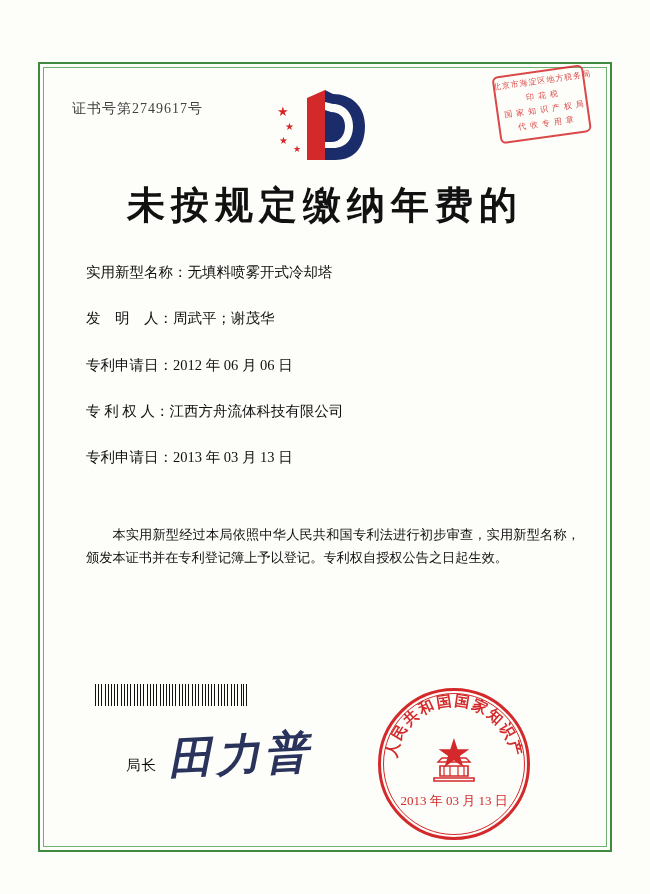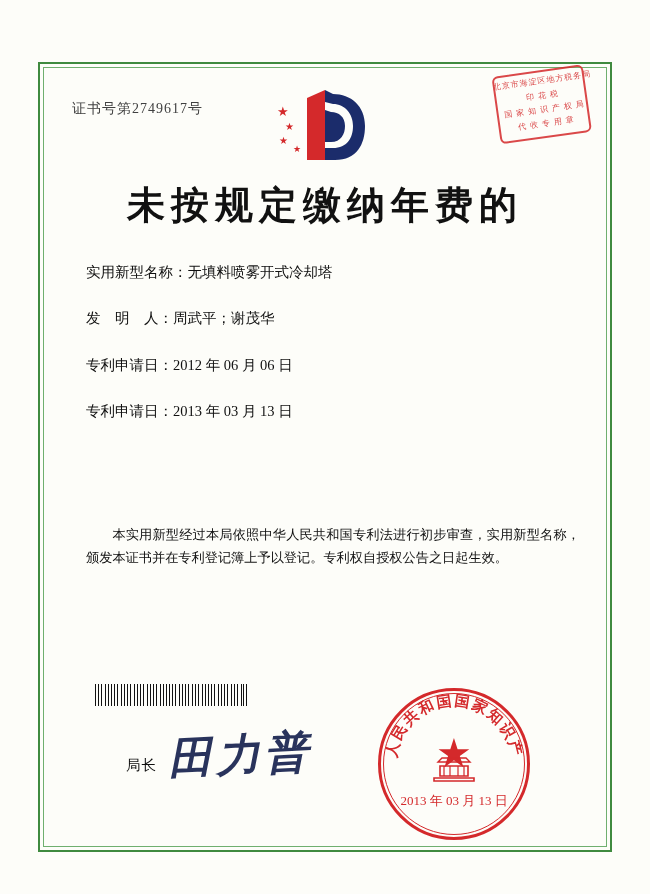--- a/index.html
+++ b/index.html
@@ -290,20 +290,23 @@
 
   <div class="fields">
     <div class="field">
       <span class="label">实用新型名称：</span><span class="value">无填料喷雾开式冷却塔</span>
     </div>
     <div class="field">
       <span class="label">发　明　人：</span><span class="value">周武平；谢茂华</span>
     </div>
     <div class="field">
       <span class="label">专利申请日：</span><span class="value">2012 年 06 月 06 日</span>
+    </div>
+    <div class="field">
+      <span class="label">专 利 权 人：</span><span class="value">江西方舟流体科技有限公司</span>
     </div>
     <div class="field">
       <span class="label">专利申请日：</span><span class="value">2013 年 03 月 13 日</span>
     </div>
   </div>
 
   <div class="body-text">
     <p>本实用新型经过本局依照中华人民共和国专利法进行初步审查，实用新型名称，颁发本证书并在专利登记簿上予以登记。专利权自授权公告之日起生效。</p>
   </div>
 

